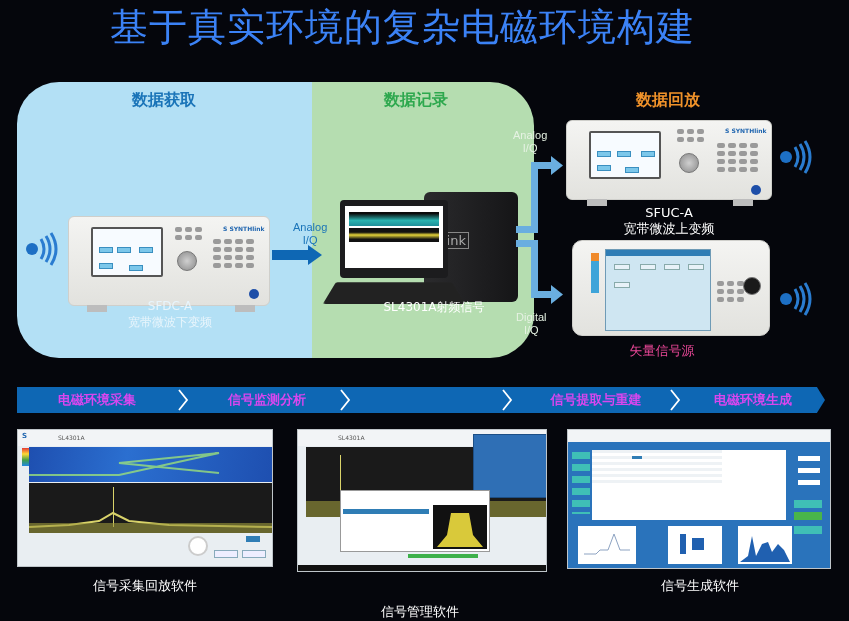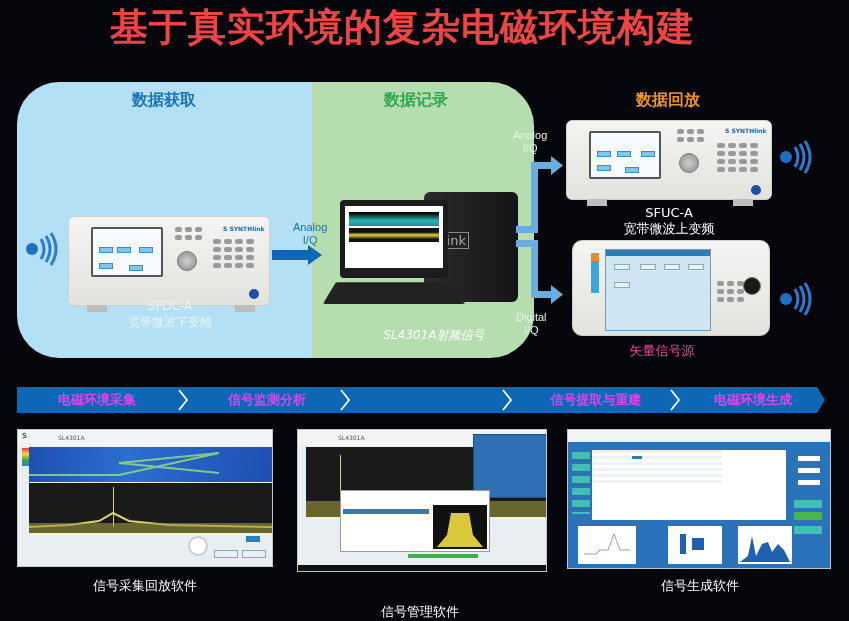--- a/index.html
+++ b/index.html
@@ -1,19 +1,19 @@
 <!DOCTYPE html>
 <html><head>
 <meta charset="utf-8">
 <style>
   * { box-sizing: border-box; margin: 0; padding: 0; }
   html, body { width: 849px; height: 621px; background: #05060c; overflow: hidden; }
   body { position: relative; font-family: "DejaVu Sans", "Liberation Sans", sans-serif; color: #fff; }
 
-  .title { position: absolute; left: 0; top: 2px; width: 849px; text-align: center; font-size: 38px; font-weight: bold; color: #ef4444; letter-spacing: 1px; padding-right: 44px; }
+  .title { position: absolute; left: 0; top: 2px; width: 849px; text-align: center; font-size: 38px; font-weight: normal; color: #3b82f6; letter-spacing: 1px; padding-right: 44px; }
 
   
   .panel-blue { position: absolute; left: 17px; top: 82px; width: 340px; height: 276px; background: #b3e0f5; border-radius: 42px 0 0 42px; }
   .panel-green { position: absolute; left: 312px; top: 82px; width: 222px; height: 276px; background: #b5ddb0; border-radius: 44px 44px 44px 44px; border-top-left-radius: 0; border-bottom-left-radius: 0; }
   .stage-label { position: absolute; font-size: 16px; font-weight: bold; }
   .lbl-acq { left: 132px; top: 90px; color: #1a74b8; }
   .lbl-rec { left: 384px; top: 90px; color: #2ea84e; }
   .lbl-play { left: 636px; top: 90px; color: #f0922a; }
 
   
@@ -126,21 +126,21 @@
 </svg>
 
 <div class="case"></div>
 <div class="case-text">link</div>
 <div class="laptop-lid"></div>
 <div class="laptop-screen">
   <div style="position:absolute;left:4px;top:6px;width:90px;height:14px;background:linear-gradient(#0a0a0a 10%, #2ab3b0 60%, #1e8f9a);"></div>
   <div style="position:absolute;left:4px;top:22px;width:90px;height:14px;background:linear-gradient(#111 30%, #e6d53a 50%, #111 80%);"></div>
 </div>
 <div class="laptop-base"></div>
-<div class="device-caption" style="left:364px;top:327px;width:140px;color:#fff;font-style:italic;">
+<div class="device-caption" style="left:364px;top:299px;width:140px;color:#fff;">
   <div>SL4301A射频信号</div>
 </div>
 
 <div class="io-label" style="left:513px;top:129px;color:#e6f2e3;">
   <div>Analog</div>
   <div>I/Q</div>
 </div>
 <div class="io-label" style="left:516px;top:311px;color:#e6f2e3;">
   <div>Digital</div>
   <div>I/Q</div>

